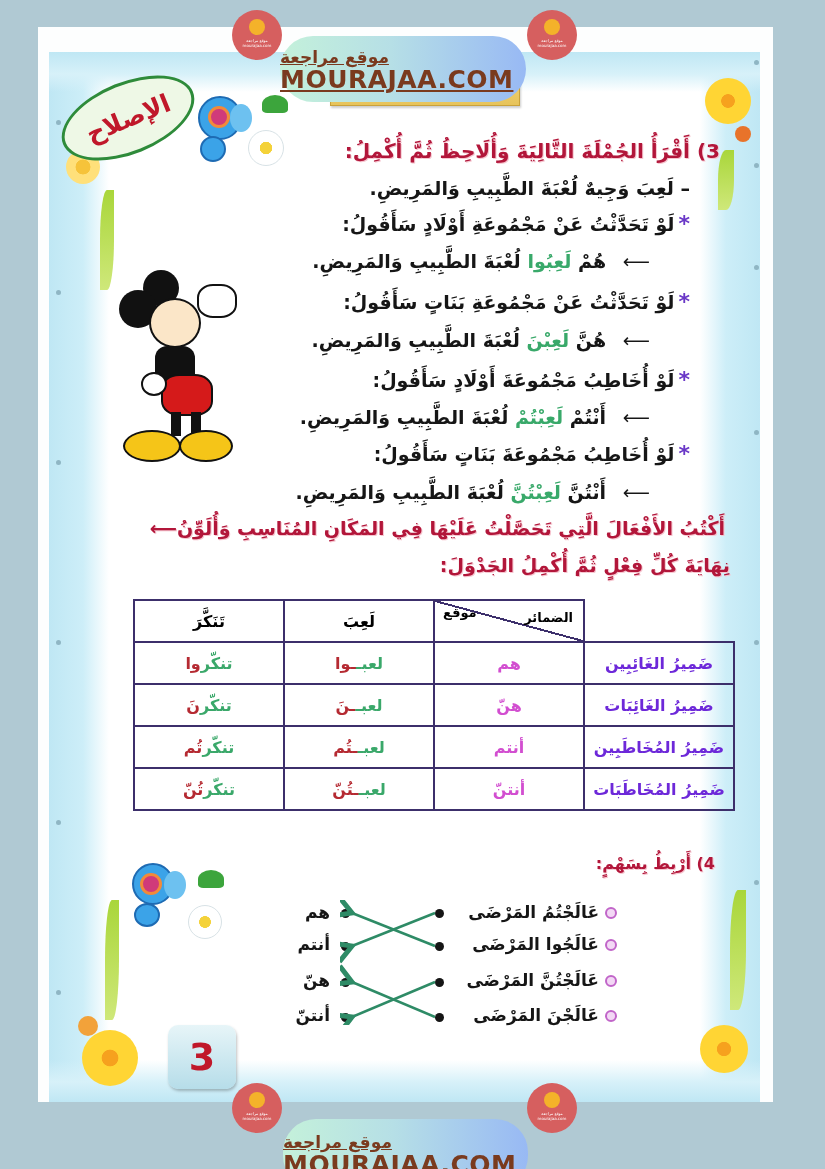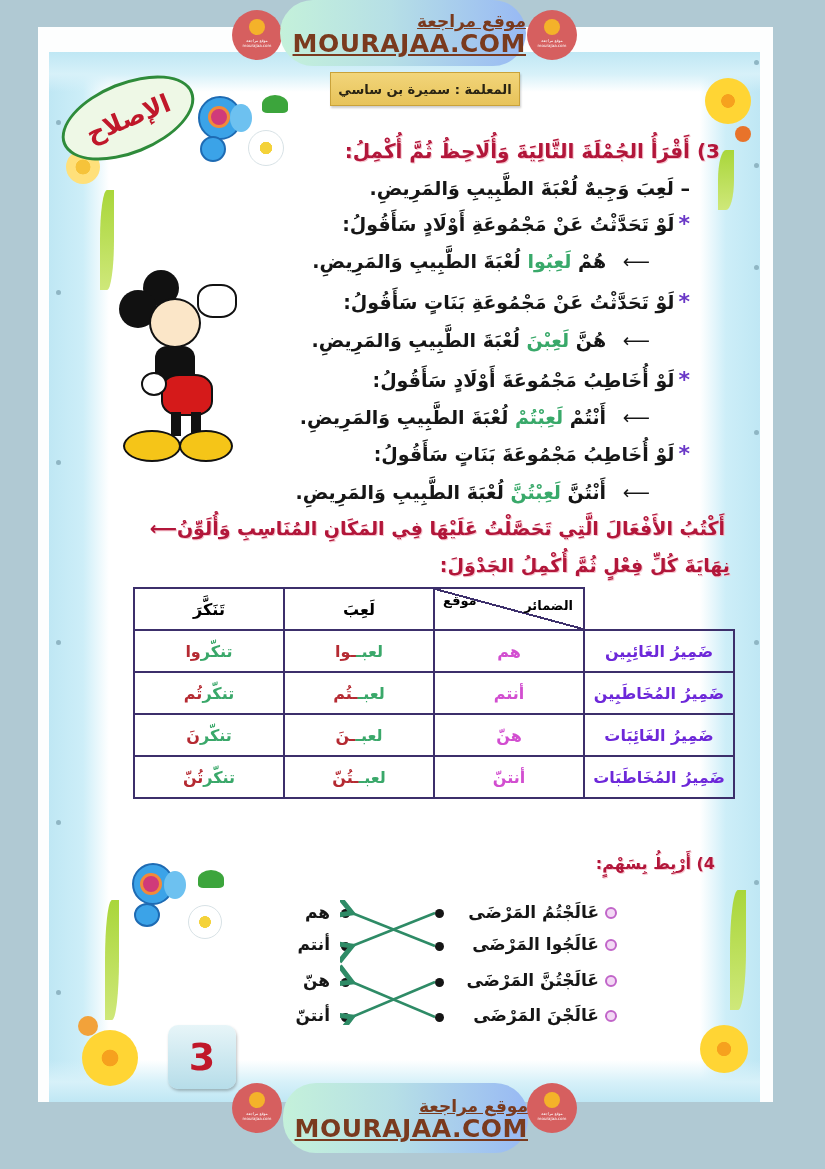--- a/index.html
+++ b/index.html
@@ -24,22 +24,22 @@
     .frame-bottom {
       position: absolute; left: 49px; top: 1060px; width: 711px; height: 42px;
       background: linear-gradient(0deg, #bfe7f4 0px, #d7f1f9 20px, rgba(255,255,255,0) 42px);
     }
     .dot { position: absolute; width: 5px; height: 5px; border-radius: 50%; background: #8fb6c4; }
 
     
     .wm-pill {
       position: absolute; width: 246px; height: 66px; border-radius: 33px;
       background: linear-gradient(90deg, #c4f1da 0%, #b6dfe6 45%, #98b9f4 100%);
-      display: flex; flex-direction: column; align-items: flex-end; justify-content: center;
-      color: #7a3a1e; font-weight: bold;
+      display: flex; flex-direction: column; align-items: flex-start; justify-content: center;
+      color: #7a3a1e; font-weight: bold; margin-top: 36px;
     }
     .wm-pill .ar { font-size: 17px; text-decoration: underline; line-height: 22px; direction: rtl; }
     .wm-pill .en { font-size: 25px; text-decoration: underline; letter-spacing: 0.5px; line-height: 24px; font-family: "DejaVu Sans", sans-serif; }
     .wm-logo {
       position: absolute; width: 50px; height: 50px; border-radius: 50%;
       background: #d65f5f; display: flex; flex-direction: column; align-items: center; justify-content: center;
     }
     .wm-logo .inner { width: 16px; height: 16px; border-radius: 50%; background: #f4b22a; margin-top: -4px; }
     .wm-logo .txt { font-size: 4px; color: #fff; margin-top: 3px; line-height: 5px; text-align: center; }
 
@@ -66,21 +66,21 @@
       position: absolute; right: 145px; font-size: 19px; font-weight: bold; color: #161616;
       direction: rtl; white-space: nowrap; line-height: 28px;
     }
     .title-red { color: #b2163a; text-shadow: 1px 1px 0 #f6c5cf; }
     .star { color: #6a38c7; font-size: 22px; margin-left: 4px; }
     .green { color: #39a96a; }
     .arrow { margin-left: 10px; font-weight: normal; }
 
     
     table.conj {
-      position: absolute; left: 133px; top: 587px; border-collapse: collapse;
+      position: absolute; left: 133px; top: 599px; border-collapse: collapse;
       direction: ltr;
     }
     table.conj td {
       border: 2px solid #3c2f6b; height: 42px; text-align: center; font-size: 16px; font-weight: bold;
       direction: rtl; padding: 0 8px;
     }
     .hdr-row td { height: 74px; }
     .diag {
       position: relative; width: 150px;
       background: linear-gradient(to top right, transparent calc(50% - 1px), #3c2f6b calc(50% - 1px), #3c2f6b calc(50% + 1px), transparent calc(50% + 1px));
@@ -224,30 +224,30 @@
     </td>
     <td class="no-border" style="width:150px"></td>
   </tr>
   <tr>
     <td><span class="stem">تنكّر</span><span class="suf">وا</span></td>
     <td><span class="stem">لعبـ</span><span class="suf">ـوا</span></td>
     <td class="pron">هم</td>
     <td class="label-cell">ضَمِيرُ الغَائِبِين</td>
   </tr>
   <tr>
+    <td><span class="stem">تنكّر</span><span class="suf">نَ</span></td>
+    <td><span class="stem">لعبـ</span><span class="suf">ـنَ</span></td>
+    <td class="pron">هنّ</td>
+    <td class="label-cell">ضَمِيرُ الغَائِبَات</td>
+  </tr>
+  <tr>
     <td><span class="stem">تنكّر</span><span class="suf">تُم</span></td>
     <td><span class="stem">لعبـ</span><span class="suf">ـتُم</span></td>
     <td class="pron">أنتم</td>
     <td class="label-cell">ضَمِيرُ المُخَاطَبِين</td>
-  </tr>
-  <tr>
-    <td><span class="stem">تنكّر</span><span class="suf">نَ</span></td>
-    <td><span class="stem">لعبـ</span><span class="suf">ـنَ</span></td>
-    <td class="pron">هنّ</td>
-    <td class="label-cell">ضَمِيرُ الغَائِبَات</td>
   </tr>
   <tr>
     <td><span class="stem">تنكّر</span><span class="suf">تُنّ</span></td>
     <td><span class="stem">لعبـ</span><span class="suf">ـتُنّ</span></td>
     <td class="pron">أنتنّ</td>
     <td class="label-cell">ضَمِيرُ المُخَاطَبَات</td>
   </tr>
 </tbody>
   </table>
 

